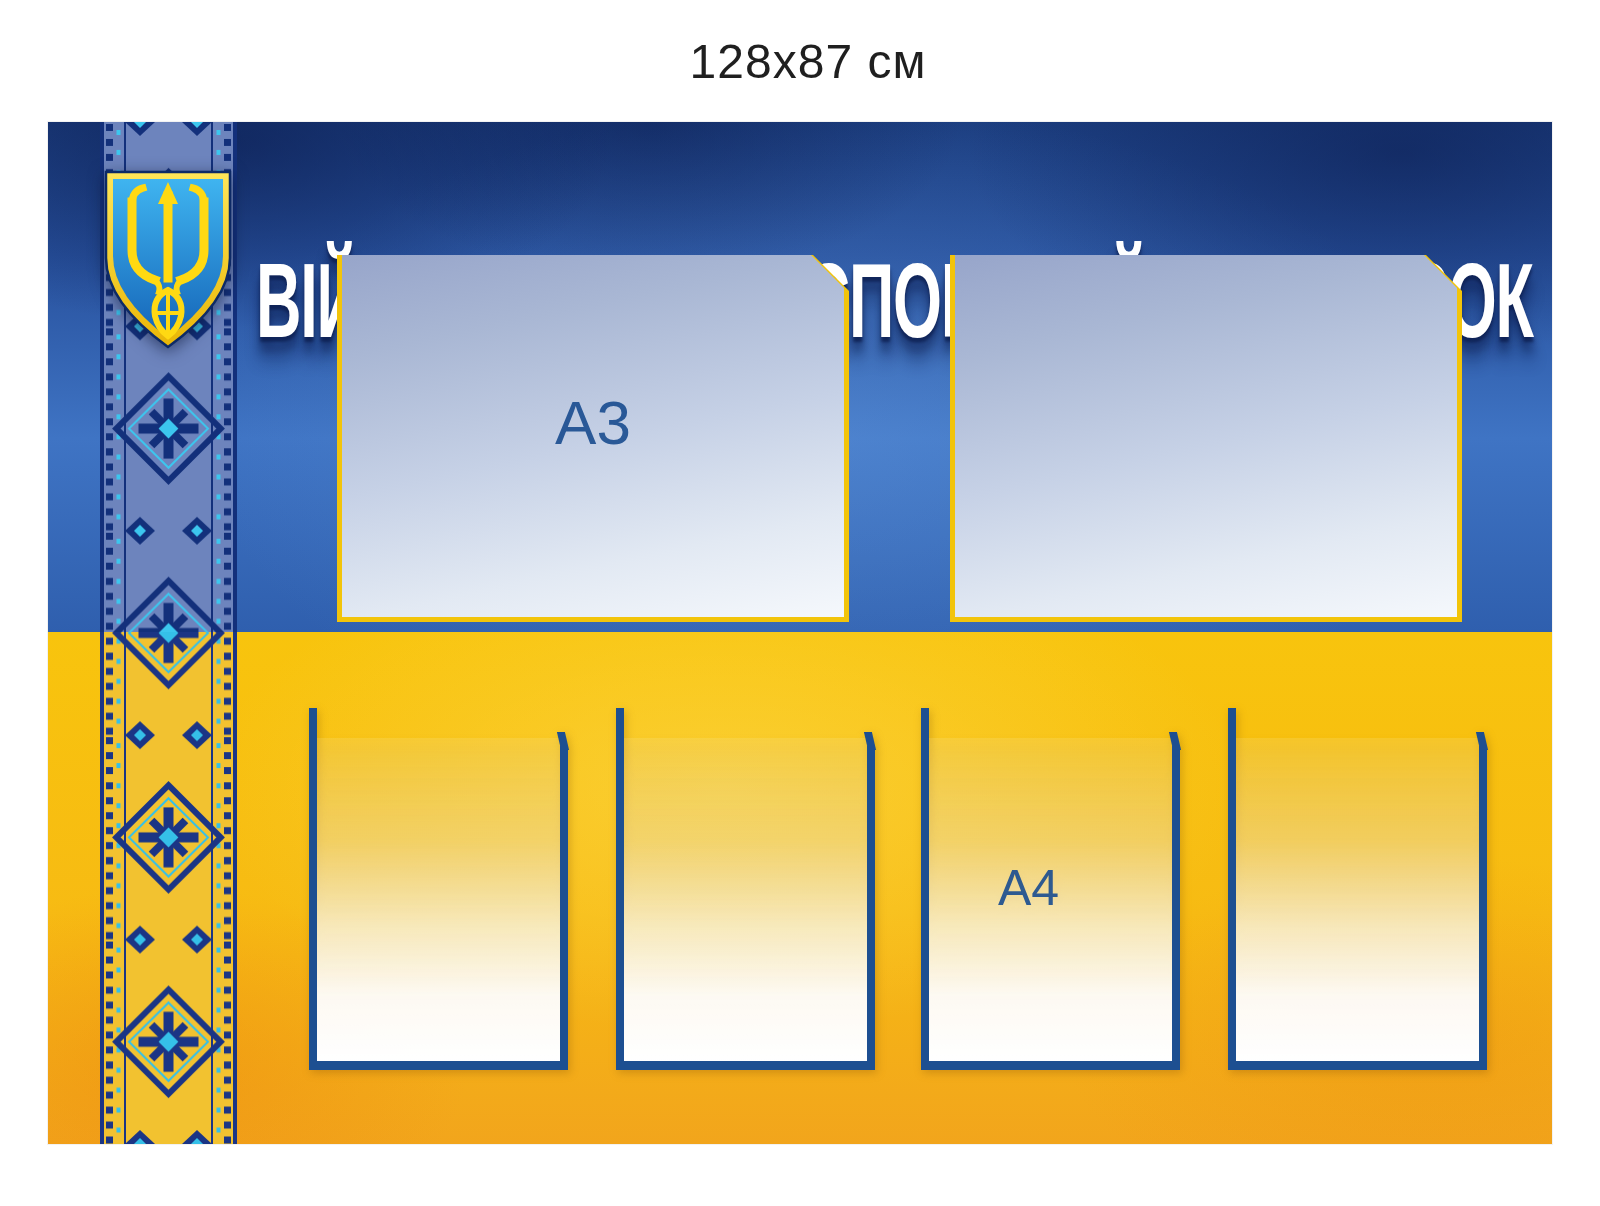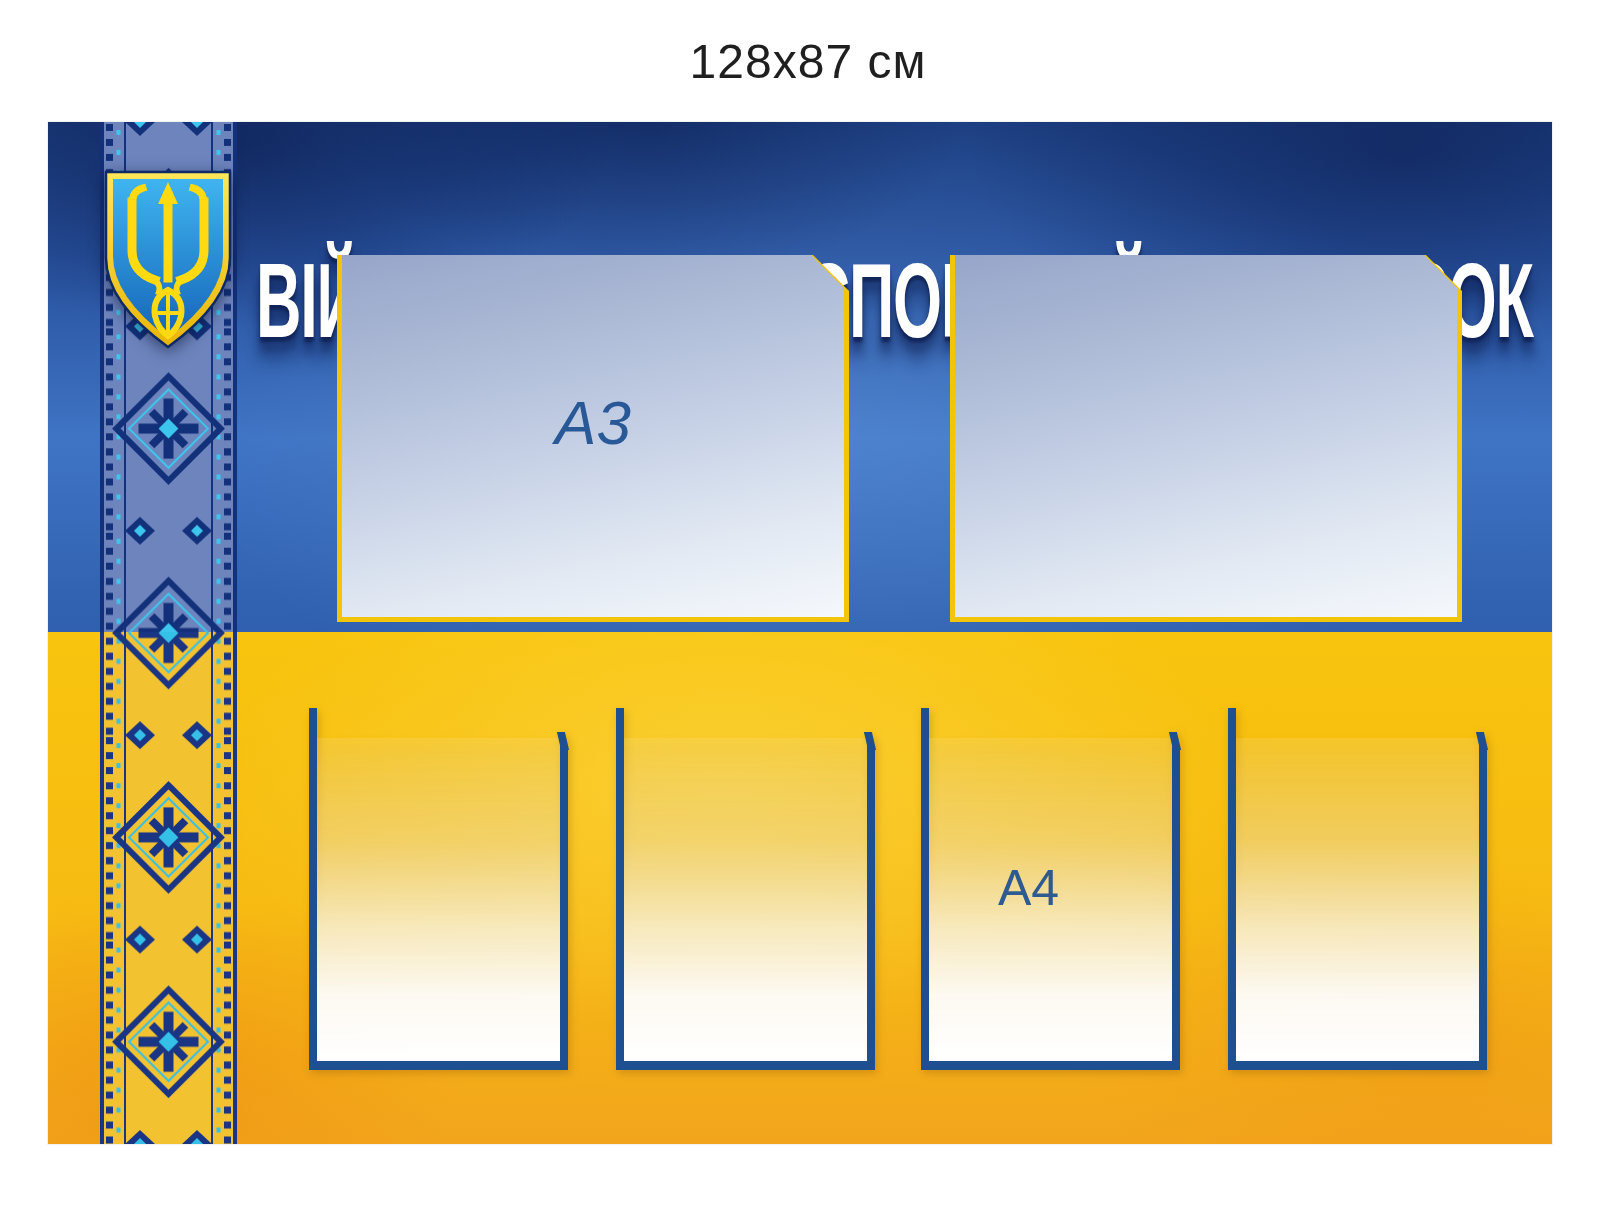--- a/index.html
+++ b/index.html
@@ -51,21 +51,21 @@
   .a3-pocket{position:absolute;top:133px;width:512px;height:367px;
       background:var(--pocket-a3-border,#f2c40a);
       clip-path:polygon(0 0, calc(100% - 36px) 0, 100% 36px, 100% 100%, 0 100%);
       filter:drop-shadow(3px 5px 6px rgba(8,20,60,.35));}
   .a3-inner{position:absolute;left:5px;right:5px;top:0;bottom:5px;
       background:linear-gradient(168deg,#97a5ca 0%, #a9b7d4 22%, #c6d1e6 52%,
                  #e2e9f3 78%, var(--pocket-a3-bottom,#f5f8fc) 100%);
       clip-path:polygon(0 0, calc(100% - 33px) 0, 100% 33px, 100% 100%, 0 100%);
       display:flex;align-items:center;justify-content:center;}
   .a3-label{font-size:62px;color:var(--pocket-label-color,#1d4f91);
-      transform:translateY(-14px);opacity:.92;font-style:italic;}
+      transform:translateY(-14px);opacity:.92;}
 
   
   .a4-pocket{position:absolute;top:586px;width:259px;height:362px;
       filter:drop-shadow(2px 3px 4px rgba(120,70,0,.28));}
   .a4-inner{position:absolute;left:8px;right:8px;top:0;bottom:9px;
       background:linear-gradient(180deg, rgba(255,244,190,.15) 0%, rgba(255,247,205,.42) 32%,
                  rgba(255,252,232,.78) 58%, rgba(255,255,255,.95) 80%, #ffffff 100%);
       display:flex;align-items:center;justify-content:center;margin-top:30px;}
   .a4-left{position:absolute;left:0;top:0;bottom:0;width:8px;
       background:var(--pocket-a4-border,#1d4f91);}

